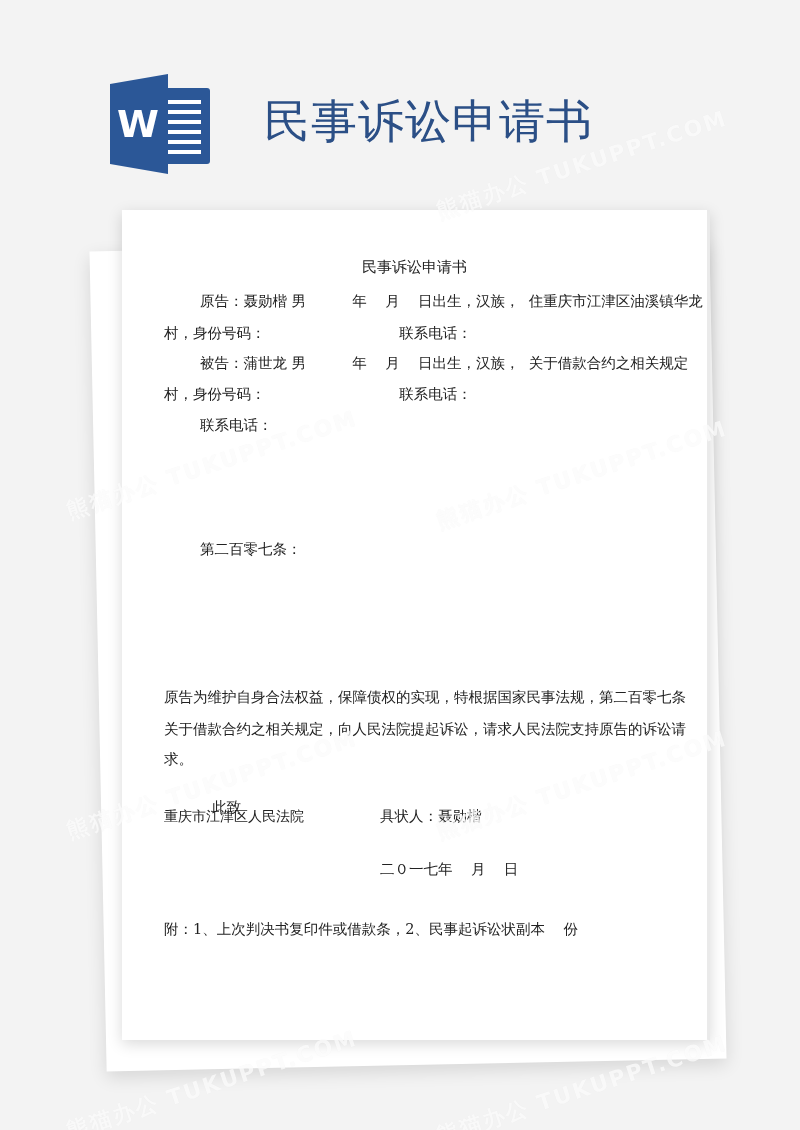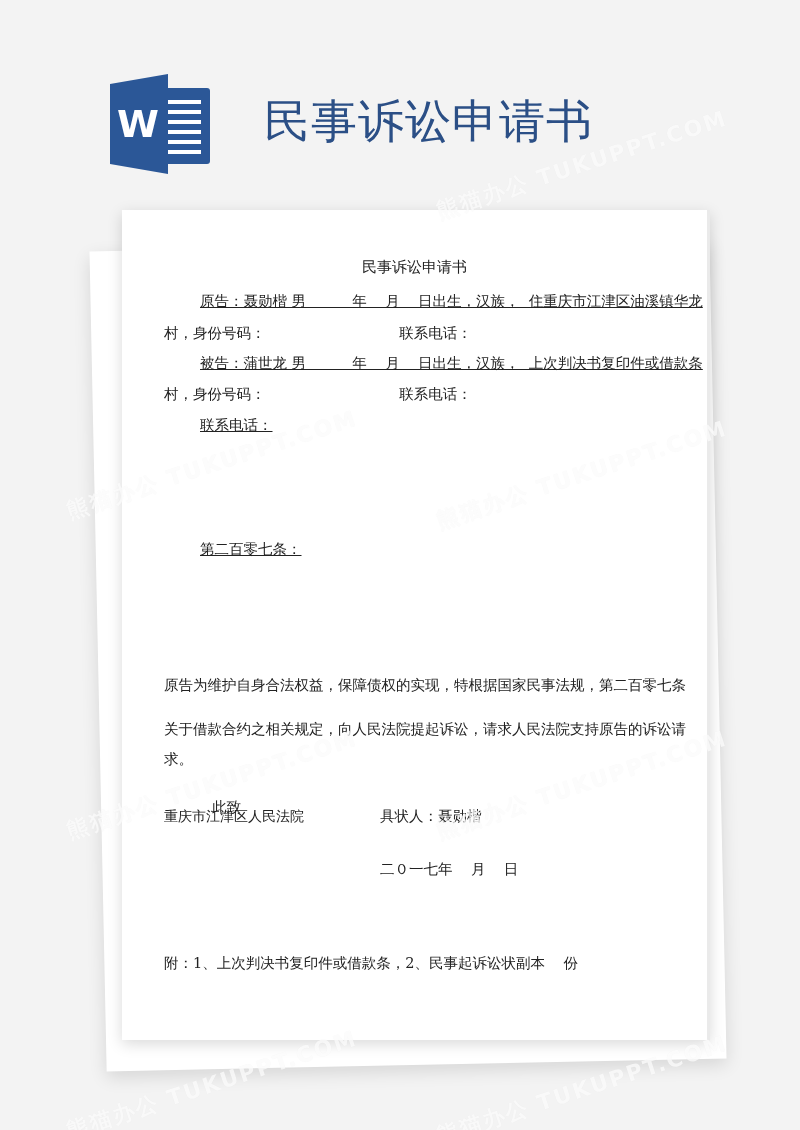--- a/index.html
+++ b/index.html
@@ -43,21 +43,21 @@
     background: #fff; transform: rotate(-1.2deg);
     box-shadow: 0 6px 18px rgba(0,0,0,0.12);
   }
   .page {
     position: absolute; left: 122px; top: 210px; width: 585px; height: 830px;
     background: #fff; box-shadow: 0 4px 14px rgba(0,0,0,0.15);
     border-right: 3px solid #eaeaea;
   }
   .doc-title { position: absolute; top: 48px; left: 0; width: 100%; text-align: center; font-size: 15px; }
   .line { position: absolute; left: 42px; font-size: 14.5px; white-space: pre; }
-  .line.indent { left: 78px; text-decoration: underline; }
+  .line.indent { left: 78px; }
   .line.small { font-size: 14px; text-align: center; }
 </style>
 </head>
 <body>
 
 <div class="watermark" style="left:430px;top:150px;">熊猫办公 TUKUPPT.COM</div>
 <div class="watermark" style="left:60px;top:450px;">熊猫办公 TUKUPPT.COM</div>
 <div class="watermark" style="left:430px;top:460px;">熊猫办公 TUKUPPT.COM</div>
 <div class="watermark" style="left:60px;top:770px;">熊猫办公 TUKUPPT.COM</div>
 <div class="watermark" style="left:430px;top:770px;">熊猫办公 TUKUPPT.COM</div>
@@ -80,25 +80,25 @@
   </div>
   <div class="header-title">民事诉讼申请书</div>
 </div>
 
 <div class="page-back"></div>
 
 <div class="page">
   <div class="doc-title">民事诉讼申请书</div>
   <div class="line indent" style="top:82px">原告：聂勋楷 男          年    月    日出生，汉族，  住重庆市江津区油溪镇华龙</div>
   <div class="line" style="top:114px">村，身份号码：                             联系电话：</div>
-  <div class="line indent" style="top:144px">被告：蒲世龙 男          年    月    日出生，汉族，  上次判决书复印件或借款条</div>
+  <div class="line indent" style="top:144px">被告：蒲世龙 男          年    月    日出生，汉族，  关于借款合约之相关规定</div>
   <div class="line" style="top:175px">村，身份号码：                             联系电话：</div>
   <div class="line indent" style="top:206px">联系电话：</div>
   <div class="line indent" style="top:330px">第二百零七条：</div>
-  <div class="line" style="top:466px">原告为维护自身合法权益，保障债权的实现，特根据国家民事法规，第二百零七条</div>
+  <div class="line" style="top:478px">原告为维护自身合法权益，保障债权的实现，特根据国家民事法规，第二百零七条</div>
   <div class="line" style="top:510px">关于借款合约之相关规定，向人民法院提起诉讼，请求人民法院支持原告的诉讼请</div>
   <div class="line" style="top:540px">求。</div>
   <div class="line" style="top:588px;left:90px">此致</div>
   <div class="line small" style="top:598px">重庆市江津区人民法院</div>
   <div class="line" style="top:597px;left:258px">具状人：聂勋楷</div>
   <div class="line" style="top:650px;left:258px">二０一七年    月    日</div>
-  <div class="line" style="top:744px">附：1、上次判决书复印件或借款条，2、民事起诉讼状副本    份</div>
+  <div class="line" style="top:710px">附：1、上次判决书复印件或借款条，2、民事起诉讼状副本    份</div>
 </div>
 
 </body></html>

